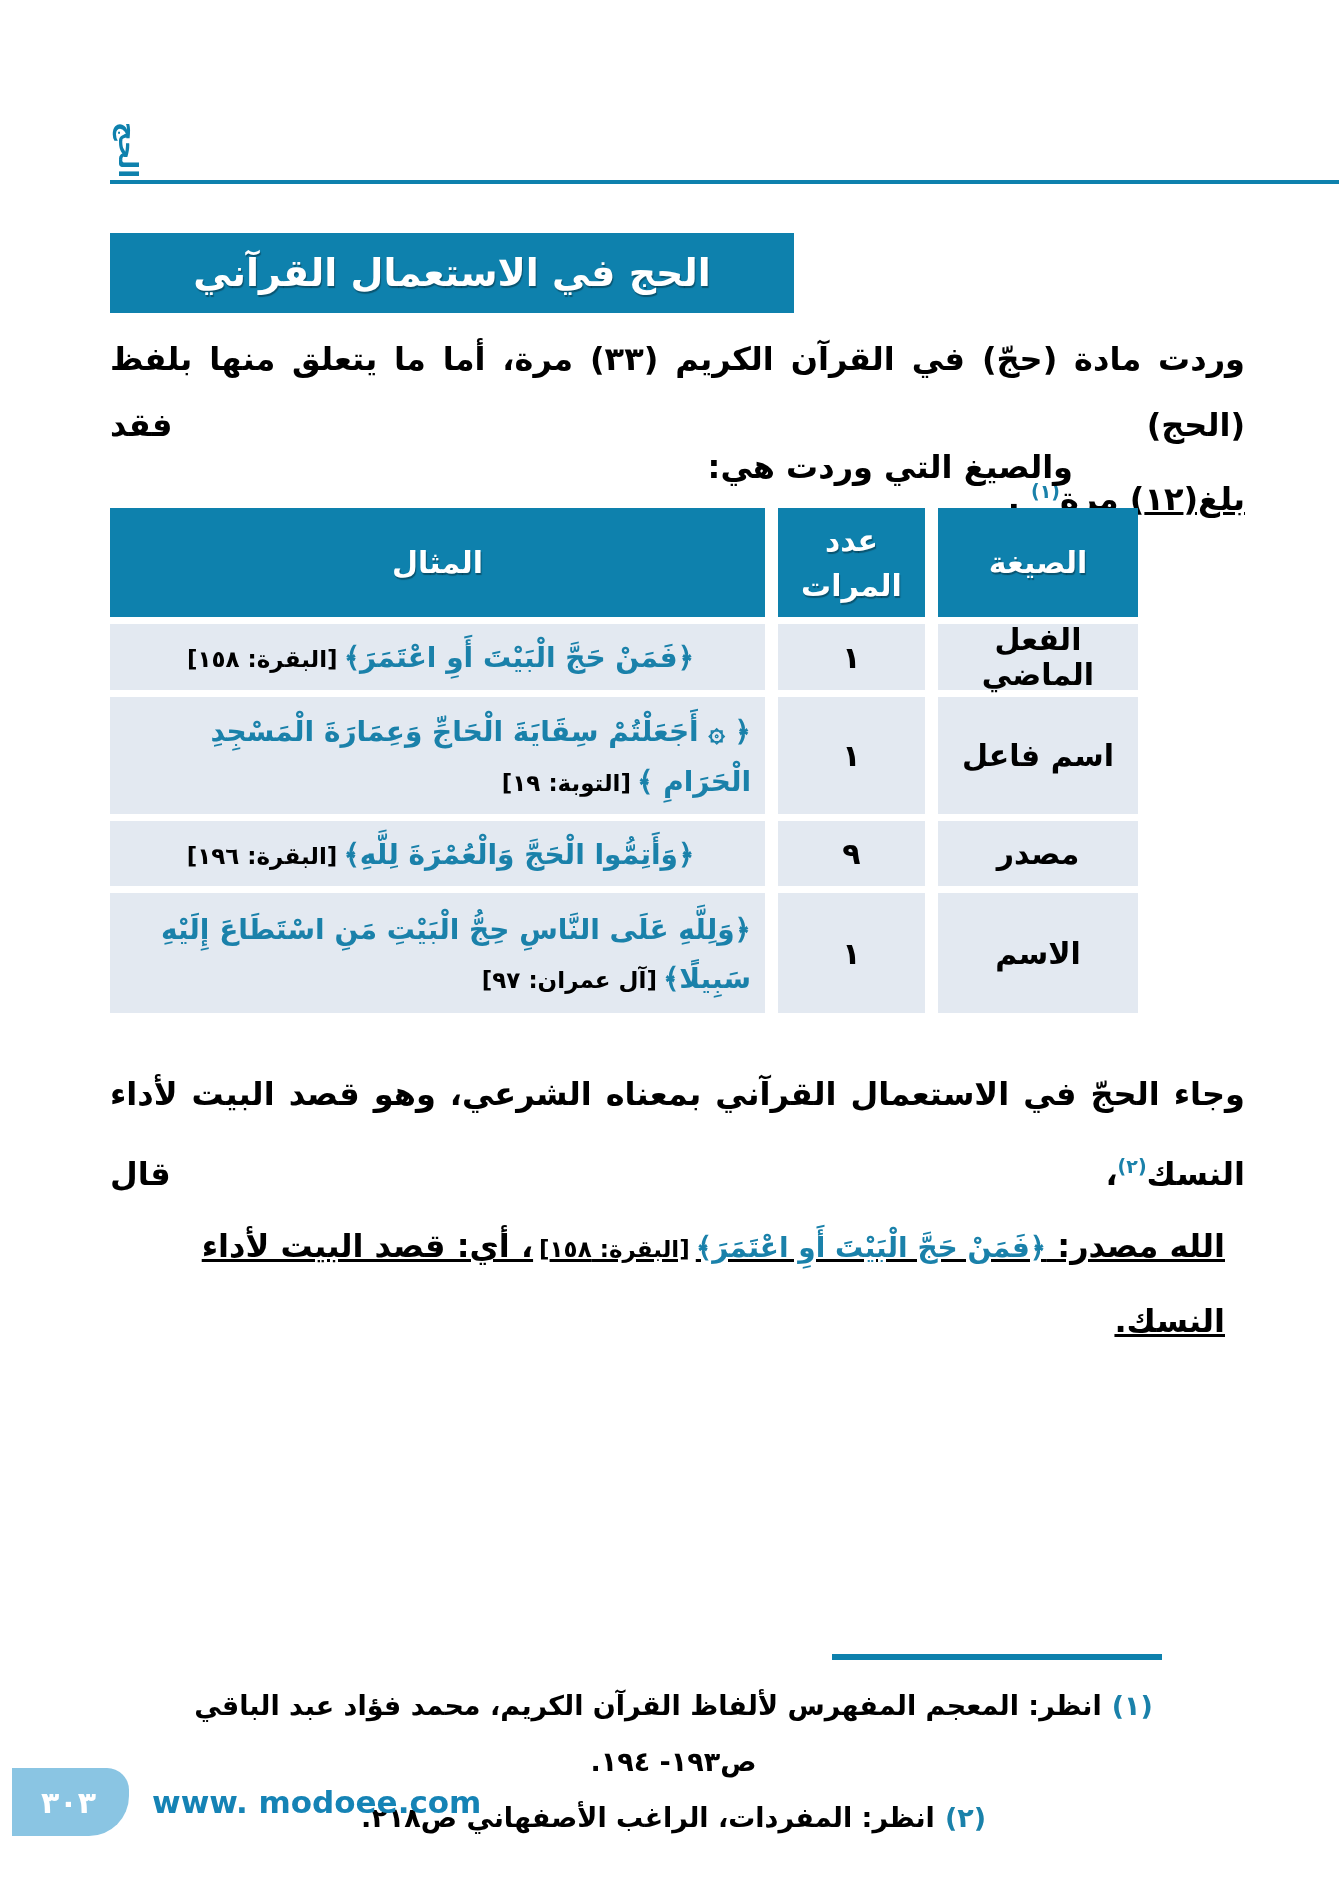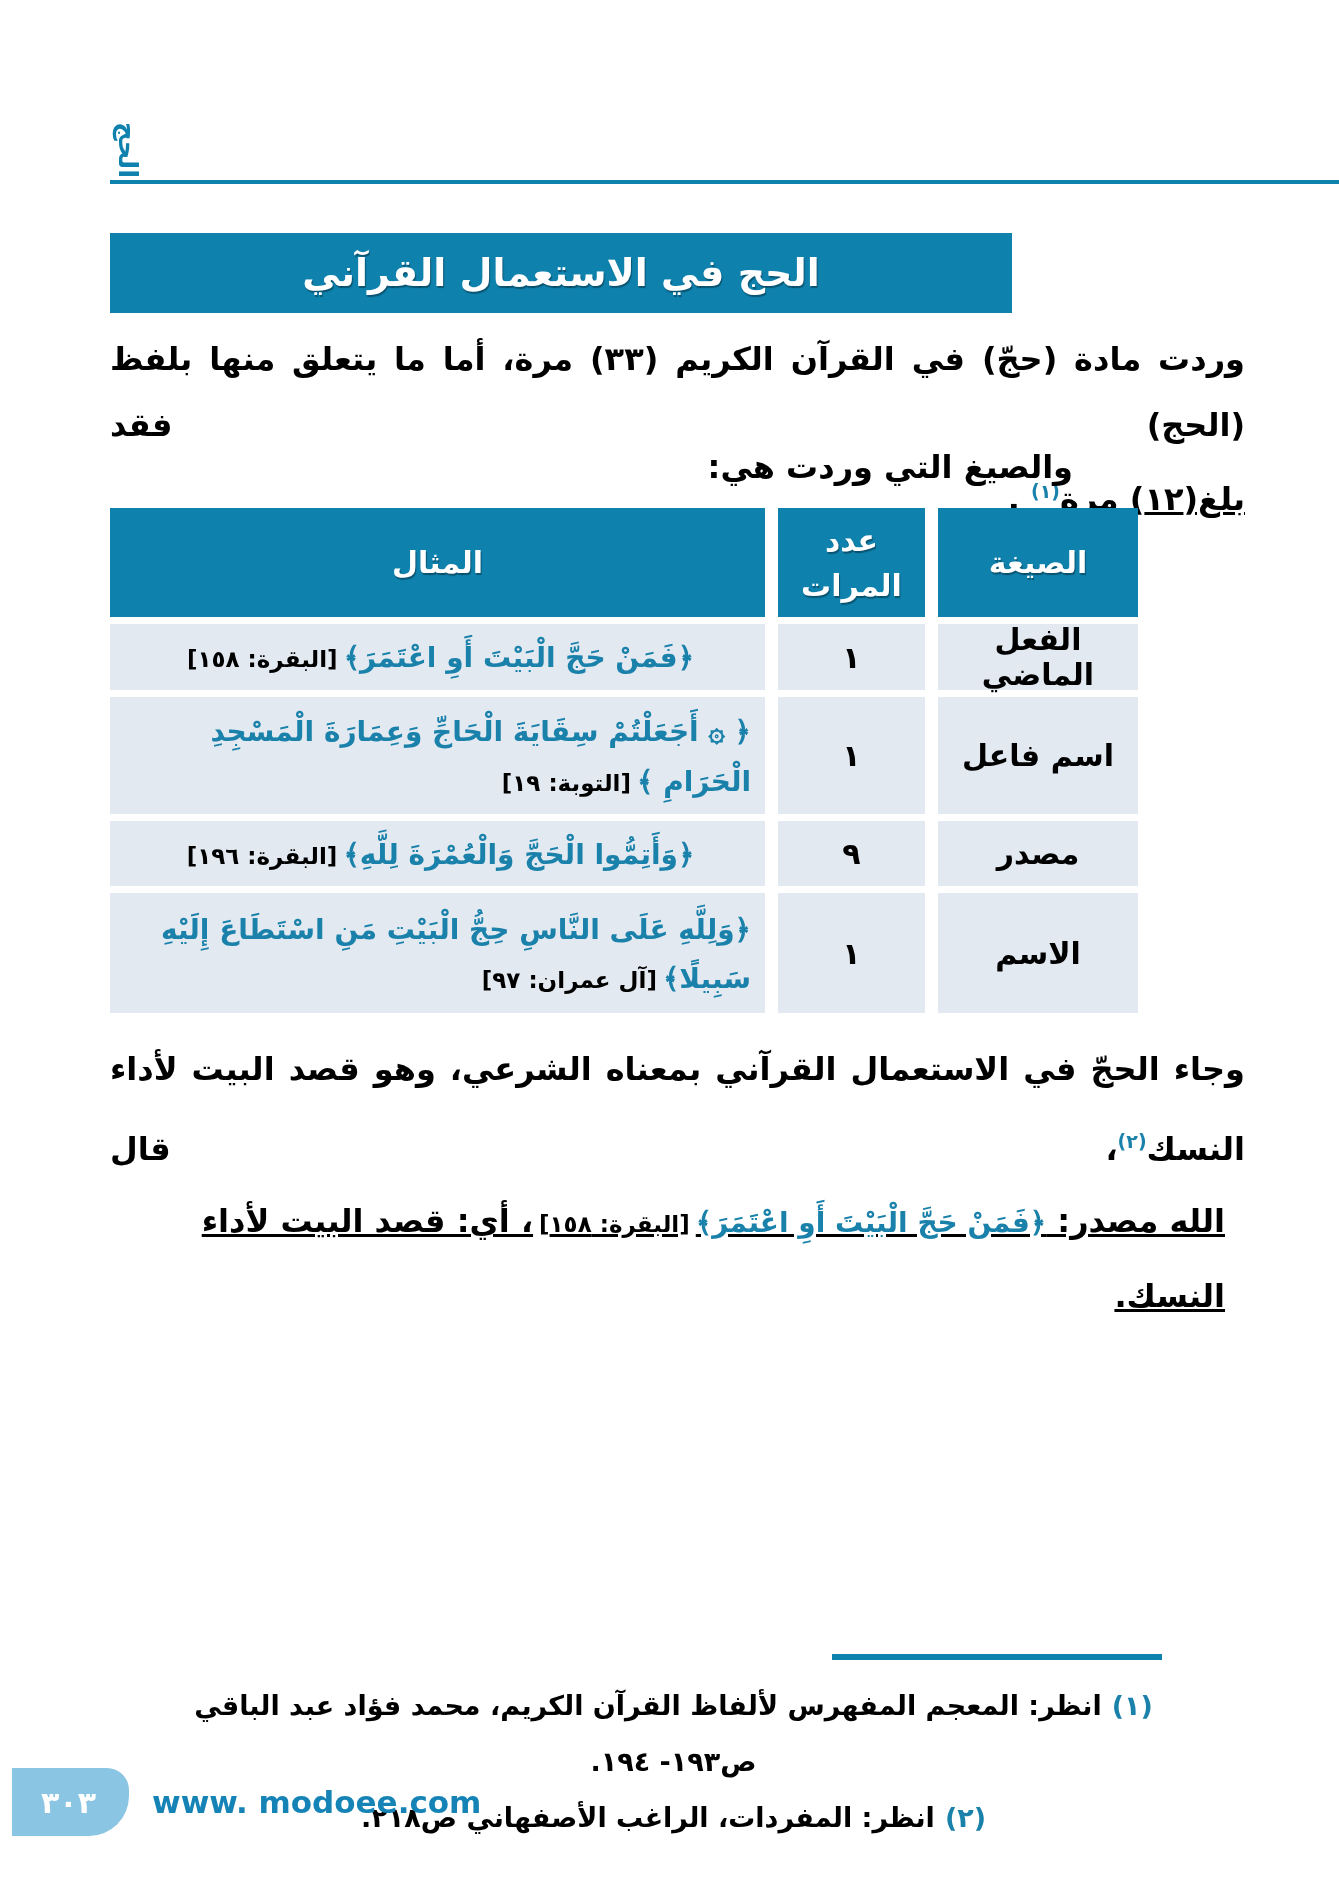--- a/index.html
+++ b/index.html
@@ -15,21 +15,21 @@
     position:relative;width:1339px;height:1890px;background:#fff;
     font-family:"DejaVu Sans","Liberation Sans",sans-serif;overflow:hidden;color:#000;
   }
   .corner-glyph{
     position:absolute;left:104px;top:122px;width:48px;height:48px;
     color:var(--primary);font-size:26px;font-weight:bold;
     transform:rotate(90deg);transform-origin:center;text-align:center;line-height:48px;
   }
   .top-rule{position:absolute;left:110px;right:0;top:180px;height:4px;background:var(--primary);}
   .title-bar{
-    position:absolute;left:110px;top:233px;width:902px;height:80px;background:var(--primary);
+    position:absolute;left:110px;top:233px;width:684px;height:80px;background:var(--primary);
     color:#fff;display:flex;align-items:center;justify-content:center;
     font-size:38px;font-weight:bold;text-shadow:1px 2px 1px rgba(0,0,0,.35);
   }
   .para{position:absolute;left:110px;width:1135px;direction:rtl;font-weight:bold;font-size:32px;color:#000;}
   .p1{top:326px;line-height:66px;}
   .line.just{text-align:justify;text-align-last:justify;}
   .line.right{text-align:right;text-decoration:underline;}
   sup.fnref{color:var(--quran);font-size:19px;font-weight:bold;}
   .p2{top:448px;width:963px;text-align:right;}
   .forms-table{
@@ -42,21 +42,21 @@
     display:flex;align-items:center;justify-content:center;text-align:center;
     text-shadow:1px 2px 1px rgba(0,0,0,.35);padding:4px 12px;
   }
   .td{
     background:var(--rowbg);display:flex;align-items:center;justify-content:center;
     text-align:center;font-weight:bold;font-size:30px;color:#000;padding:6px 14px;
   }
   .ex-inner{direction:rtl;text-align:right;line-height:1.65;}
   .quran{color:var(--quran);font-size:28px;font-weight:bold;}
   .ref{color:#000;font-size:23px;font-weight:bold;margin:0 6px;}
-  .closing{top:1033px;line-height:72px;}
+  .closing{top:1058px;line-height:72px;}
   .closing .line.right{padding-right:20px;}
   .fn-sep{position:absolute;left:832px;top:1654px;width:330px;height:6px;background:var(--primary);}
   .footnotes{
     position:absolute;left:185px;top:1678px;width:977px;direction:rtl;text-align:center;
     font-size:27px;font-weight:bold;line-height:56px;
   }
   .fn-num{color:var(--quran);margin-left:10px;}
   .pill{
     position:absolute;left:12px;top:1768px;width:117px;height:68px;background:var(--pill);
     border-radius:0 22px 40px 0;color:#fff;display:flex;align-items:center;justify-content:center;

